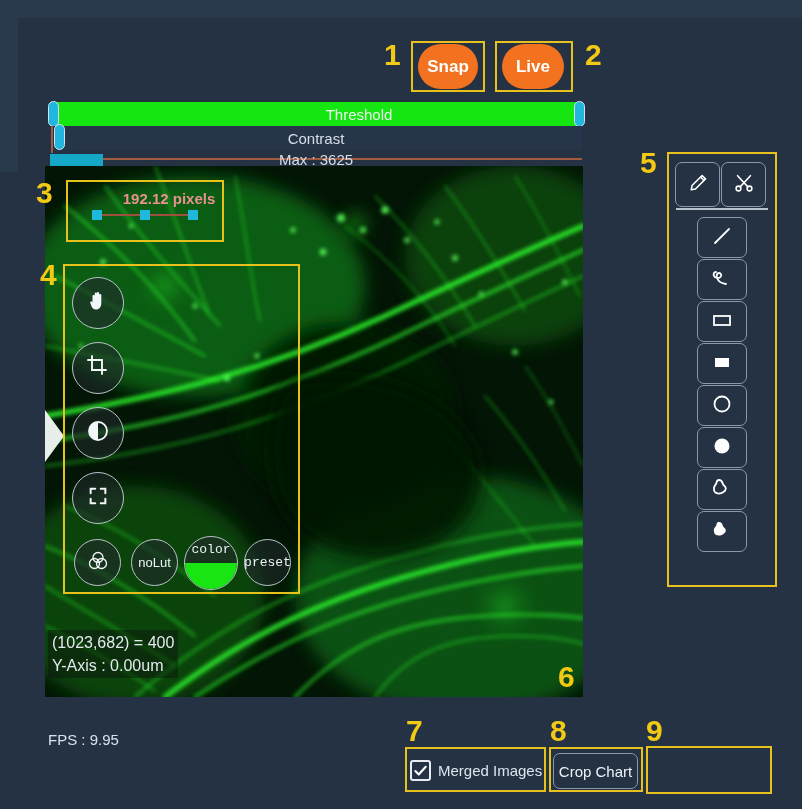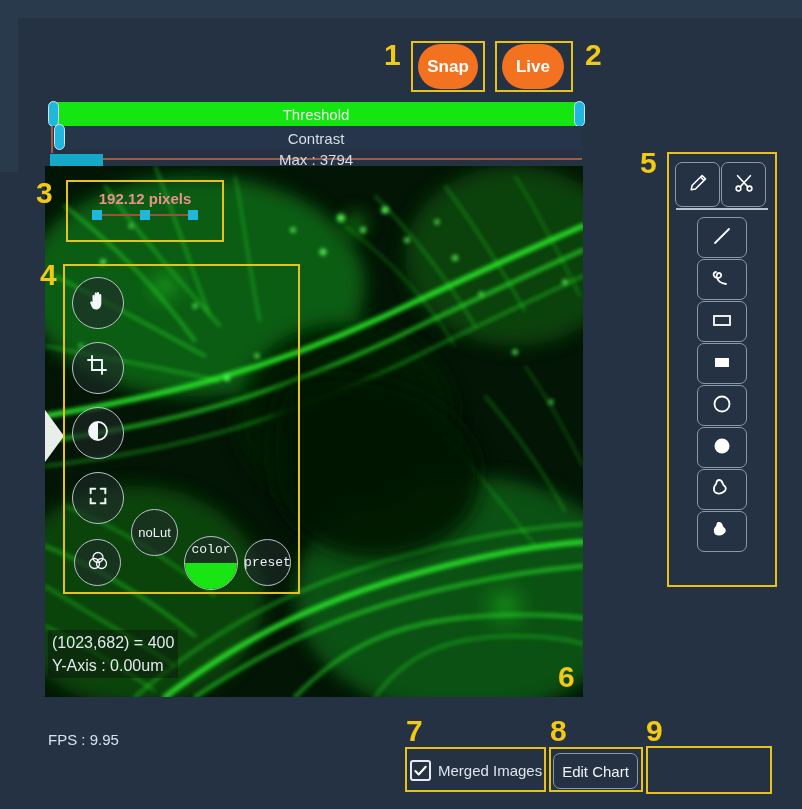--- a/index.html
+++ b/index.html
@@ -34,21 +34,21 @@
     display:flex;align-items:center;justify-content:center;
   }
 
   
   .slider-track{position:absolute;box-sizing:border-box;}
   .thr-bar{left:50px;top:102px;width:532px;height:24px;background:#15e611;}
   .thr-label,.con-label{
     position:absolute;width:100%;text-align:center;font-size:15px;
     top:50%;transform:translateY(-50%);
   }
-  .thr-label{color:#eaf6ea;}
+  .thr-label{color:#eaf6ea;padding-left:43px;}
   .con-bar{left:50px;top:126px;width:532px;height:24px;background:#26354a;}
   .con-label{color:#d7dee7;}
   .handle{
     position:absolute;width:11px;height:26px;border-radius:6px;
     background:#21b6dd;border:1.5px solid #cfe6ef;box-sizing:border-box;cursor:pointer;
   }
   .hline{position:absolute;background:#a35a3e;}
 
   .max-row{position:absolute;left:50px;top:152px;width:532px;height:16px;}
   .max-fill{position:absolute;left:0;top:2px;width:53px;height:12px;background:#16a8c8;}
@@ -62,21 +62,21 @@
   .img-area svg{display:block;}
 
   .left-arrow{
     position:absolute;left:45px;top:410px;width:0;height:0;
     border-top:26px solid transparent;border-bottom:26px solid transparent;
     border-left:19px solid #e8eee9;cursor:pointer;
   }
 
   
   .meas-box{position:absolute;left:66px;top:180px;width:158px;height:62px;border:2px solid #e8c21c;box-sizing:border-box;}
-  .meas-text{position:absolute;left:66px;top:190px;width:158px;text-align:center;font-size:15px;font-weight:bold;color:#e8918d;}
+  .meas-text{position:absolute;left:66px;top:190px;width:158px;text-align:center;font-size:15px;font-weight:bold;color:#e8918d;padding-left:24px;}
   .meas-line{position:absolute;left:96px;top:214px;width:100px;height:2px;background:#9e4f3e;}
   .meas-dot{position:absolute;width:10px;height:10px;background:#1fb8dd;top:210px;}
 
   
   .tool-box{position:absolute;left:63px;top:264px;width:237px;height:330px;border:2px solid #e8c21c;box-sizing:border-box;}
   .circ{
     position:absolute;border-radius:50%;
     background:rgba(30,40,42,.62);border:1.5px solid #b9c3c9;
     display:flex;align-items:center;justify-content:center;cursor:pointer;
     box-sizing:border-box;color:#eef3f6;
@@ -145,21 +145,21 @@
 
   <div class="slider-track con-bar">
     <div class="con-label">Contrast</div>
   </div>
   <div class="hline" style="left:51px;top:126px;width:1.5px;height:27px;"></div>
   <div class="handle" style="left:54px;top:124px;"></div>
 
   <div class="hline" style="left:51px;top:158px;width:531px;height:1.5px;"></div>
   <div class="max-row">
     <div class="max-fill"></div>
-    <div class="max-text">Max : 3794</div>
+    <div class="max-text">Max : 3625</div>
   </div>
 
   <div class="img-area">
     <svg width="538" height="531" viewBox="0 0 538 531" xmlns="http://www.w3.org/2000/svg">
       <defs>
         <radialGradient id="gl" cx="50%" cy="50%" r="50%">
           <stop offset="0%" stop-color="#2bff2b" stop-opacity="0.95"></stop>
           <stop offset="100%" stop-color="#0a4a0a" stop-opacity="0"></stop>
         </radialGradient>
         <filter id="blur1">
@@ -304,21 +304,21 @@
   <div class="circ c-sm" style="left:74px;top:539px;">
     <span>
       <svg width="24" height="24" viewBox="0 0 24 24" fill="none" stroke="#f2f7fa" stroke-width="1.3">
         <circle cx="12" cy="8.5" r="5"></circle>
           <circle cx="8.5" cy="14.5" r="5"></circle>
           <circle cx="15.5" cy="14.5" r="5"></circle>
       </svg>
     </span>
   </div>
 
-  <div class="circ c-sm" style="left:131px;top:509px;">noLut</div>
+  <div class="circ c-sm" style="left:131px;top:539px;">noLut</div>
 
   <div class="color-circ" style="left:184px;top:536px;">
     <div class="color-lbl">color</div>
     <div class="color-fill"></div>
   </div>
 
   <div class="circ c-sm" style="left:244px;top:539px;font-family:Liberation Mono, monospace;">preset</div>
 
   <div class="coords">
     <div>(1023,682) = 400</div>
@@ -422,18 +422,18 @@
     <span class="chk">
       <svg width="15" height="15" viewBox="0 0 16 16" fill="none" stroke="#fff" stroke-width="2.2" stroke-linecap="round" stroke-linejoin="round">
         <path d="M2.5 8.5l3.6 3.8L13.6 4"></path>
       </svg>
     </span>
     <span class="chk-lbl">Merged Images</span>
   </div>
 
   <div class="num" style="left:550px;top:716px;">8</div>
   <div class="hl-box" style="left:549px;top:747px;width:94px;height:45px;"></div>
-  <div class="edit-chart">Edit Chart</div>
+  <div class="edit-chart">Crop Chart</div>
 
   <div class="num" style="left:646px;top:716px;">9</div>
   <div class="hl-box" style="left:646px;top:746px;width:126px;height:48px;"></div>
 
 </div>
 
 </body></html>

